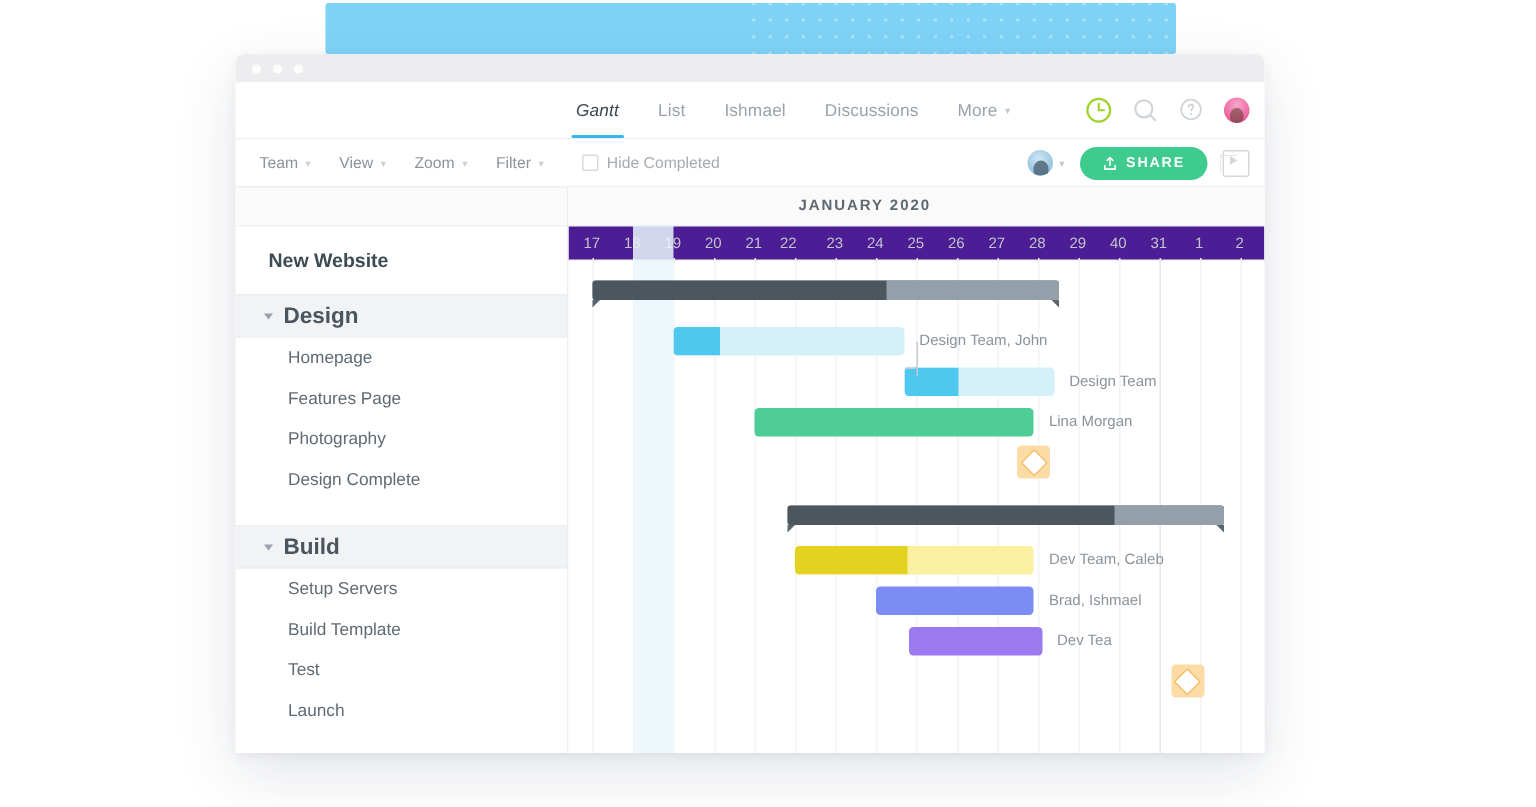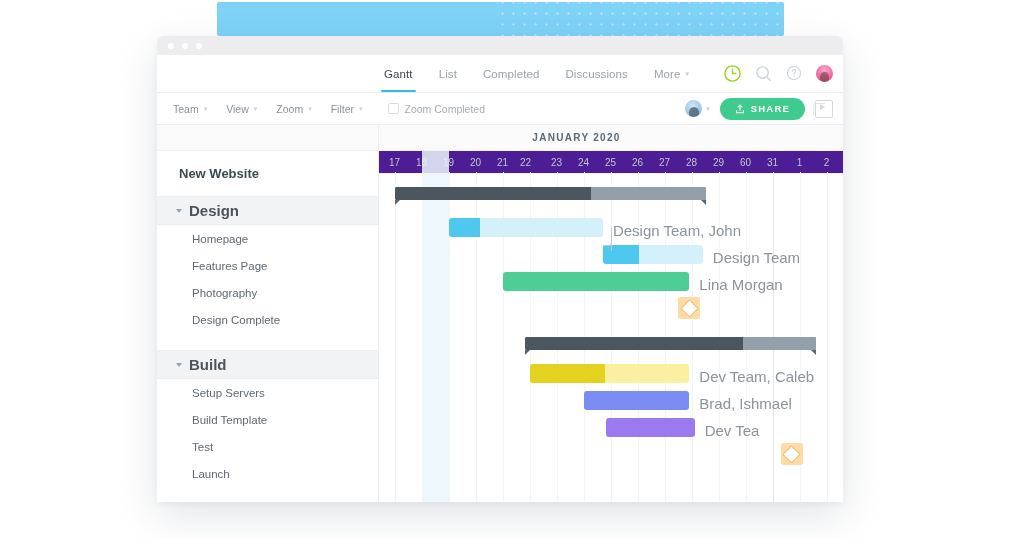--- a/index.html
+++ b/index.html
@@ -41,21 +41,21 @@
   .tabrow{
     height:37px;background:#fff;border-bottom:1px solid #eceef0;
     display:flex;align-items:stretch;position:relative;
   }
   .tabs{display:flex;align-items:stretch;margin-left:214px;gap:0;}
   .tab{
     display:flex;align-items:center;padding:0 13px;
     font-size:11.5px;color:#9aa3ab;letter-spacing:.1px;position:relative;
     cursor:pointer;white-space:nowrap;
   }
-  .tab.active{color:#3a4852;font-weight:400;}
+  .tab.active{color:#3a4852;font-weight:400;font-style:italic;}
   .tab.active:after{
     content:"";position:absolute;left:10px;right:10px;bottom:0;height:2px;
     background:#38b6ef;border-radius:1px;
   }
   .tab .caret{margin-left:5px;font-size:7px;color:#c3c9cf;}
   .tabicons{
     position:absolute;right:10px;top:0;height:37px;
     display:flex;align-items:center;gap:12px;
   }
   .ico{width:19px;height:19px;display:block;cursor:pointer;}
@@ -168,21 +168,21 @@
   .sumbar .prog{position:absolute;left:0;top:0;bottom:0;background:#4b565f;}
   .sumcap{position:absolute;height:5px;}
   .sumcap:before,.sumcap:after{
     content:"";position:absolute;top:0;width:0;height:0;
     border-top:5px solid #59656f;
   }
   .sumcap:before{left:0;border-right:5px solid transparent;}
   .sumcap:after{right:0;border-left:5px solid transparent;}
 
   .label{
-    position:absolute;font-size:15px;color:#8b939b;white-space:nowrap;
+    position:absolute;font-size:10px;color:#8b939b;white-space:nowrap;
   }
   .milestone{
     position:absolute;width:22px;height:22px;border-radius:3px;
     background:#fcdcA4;display:flex;align-items:center;justify-content:center;
   }
   .diamond{
     width:11px;height:11px;background:#fff;transform:rotate(45deg);
     border:1.5px solid #f3bf6d;border-radius:1px;
   }
 </style>
@@ -205,21 +205,21 @@
 
     <div class="tabrow">
       <div class="tabs" id="tabs-container">
           <div class="tab active">
             <span>Gantt</span>
           </div>
           <div class="tab">
             <span>List</span>
           </div>
           <div class="tab">
-            <span>Completed</span>
+            <span>Ishmael</span>
           </div>
           <div class="tab">
             <span>Discussions</span>
           </div>
           <div class="tab">
             <span>More</span>
             <span class="caret">▾</span>
           </div>
         </div>
       <div class="tabicons">
@@ -260,21 +260,21 @@
             <span>Zoom</span>
             <span class="caret">▾</span>
           </div>
           <div class="tbitem">
             <span>Filter</span>
             <span class="caret">▾</span>
           </div>
         </div>
       <div class="hidecomp">
         <span class="chk"></span>
-        <span>Zoom Completed</span>
+        <span>Hide Completed</span>
       </div>
       <div class="tbright">
         <span style="display:flex;align-items:center;gap:4px;">
           <span class="avatar-sm"></span>
           <span style="font-size:7px;color:#c3c9cf;">▾</span>
         </span>
         <button class="sharebtn">
           <svg viewBox="0 0 14 14" width="10" height="10">
             <path d="M7 1.6v7" stroke="#fff" stroke-width="1.5" stroke-linecap="round" fill="none"></path>
             <path d="M4.3 4.2L7 1.5l2.7 2.7" stroke="#fff" stroke-width="1.5" stroke-linecap="round" stroke-linejoin="round" fill="none"></path>
@@ -339,21 +339,21 @@
             <div class="day" style="left: 83px;">20</div>
             <div class="day" style="left: 110px;">21</div>
             <div class="day" style="left: 133px;">22</div>
             <div class="day" style="left: 164px;">23</div>
             <div class="day" style="left: 191px;">24</div>
             <div class="day" style="left: 218px;">25</div>
             <div class="day" style="left: 245px;">26</div>
             <div class="day" style="left: 272px;">27</div>
             <div class="day" style="left: 299px;">28</div>
             <div class="day" style="left: 326px;">29</div>
-            <div class="day" style="left: 353px;">60</div>
+            <div class="day" style="left: 353px;">40</div>
             <div class="day" style="left: 380px;">31</div>
             <div class="day" style="left: 407px;">1</div>
             <div class="day" style="left: 434px;">2</div>
             <div class="day" style="left: 461px;">3</div>
           </div>
         <div class="grid" id="gantt-grid">
             <div class="gline" style="left: 16px;"></div>
             <div class="gline" style="left: 43px;"></div>
             <div class="gline" style="left: 70px;"></div>
             <div class="gline" style="left: 97px;"></div>

